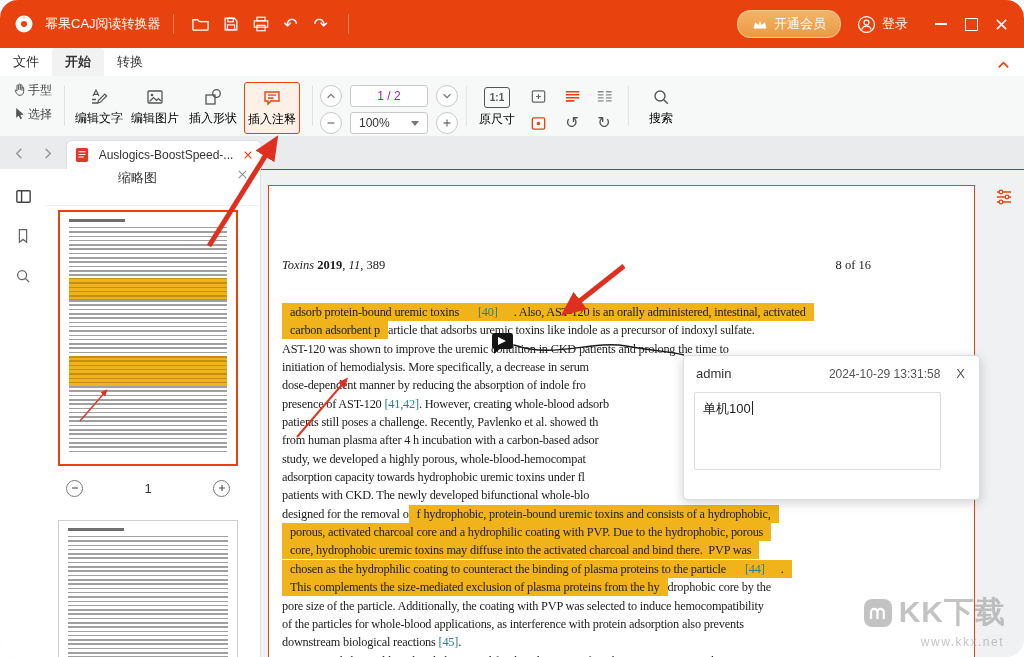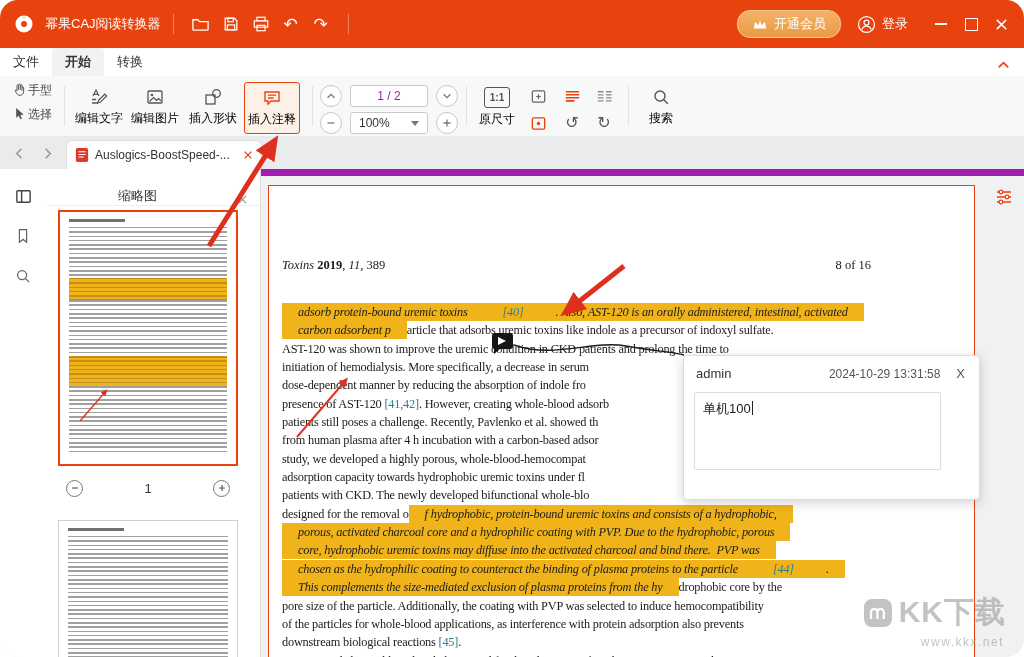--- a/index.html
+++ b/index.html
@@ -36,31 +36,31 @@
   .circle-btn{position:absolute;width:22px;height:22px;border:1px solid #c9c9c9;border-radius:50%;background:#fff;display:flex;align-items:center;justify-content:center;cursor:pointer;box-sizing:border-box;}
   .page-box{position:absolute;width:78px;height:22px;border:1px solid #c9c9c9;border-radius:3px;background:#fff;box-sizing:border-box;
             font-size:12px;color:#a21caf;display:flex;align-items:center;justify-content:center;cursor:text;}
   .zoom-box{position:absolute;width:78px;height:22px;border:1px solid #c9c9c9;border-radius:3px;background:#fff;box-sizing:border-box;
             font-size:12px;color:#333;display:flex;align-items:center;padding:0 8px;cursor:pointer;}
   .zoom-box .caret{margin-left:auto;width:0;height:0;border-left:4px solid transparent;border-right:4px solid transparent;border-top:5px solid #777;}
   .onebox{width:24px;height:19px;border:1.5px solid #555;border-radius:3px;font-size:10px;font-weight:bold;color:#555;display:flex;align-items:center;justify-content:center;}
   .small-ic{position:absolute;width:22px;height:22px;display:flex;align-items:center;justify-content:center;cursor:pointer;}
   .rot{font-size:16px;color:#555;line-height:1;}
   
-  .tabbar{position:absolute;left:0;top:136px;width:1024px;height:33px;background:#e9ebec;border-bottom:7px solid #a21caf;}
+  .tabbar{position:absolute;left:0;top:136px;width:1024px;height:33px;background:#e9ebec;border-bottom:1px solid #a21caf;text-align:center;}
   .nav-arrow{position:absolute;top:8px;width:18px;height:18px;display:flex;align-items:center;justify-content:center;cursor:pointer;}
   .doc-tab{position:absolute;left:66px;top:4px;width:196px;height:29px;background:#fff;border:1px solid #ddd;border-bottom:none;
            border-radius:6px 6px 0 0;display:flex;align-items:center;gap:6px;padding:0 8px;box-sizing:border-box;cursor:pointer;}
   .doc-tab-title{font-size:12px;color:#333;white-space:nowrap;overflow:hidden;flex:1;}
   
   .left-strip{position:absolute;left:0;top:169px;width:46px;height:488px;background:#fff;border-right:1px solid #e5e5e5;}
   .strip-ic{position:absolute;left:12px;width:22px;height:22px;display:flex;align-items:center;justify-content:center;cursor:pointer;}
   
   .thumb-panel{position:absolute;left:46px;top:169px;width:214px;height:488px;background:#fff;border-right:1px solid #e0e0e0;}
-  .tp-head{position:absolute;left:0;top:0;width:100%;height:37px;border-bottom:1px solid #efefef;display:flex;align-items:flex-end;box-sizing:border-box;}
+  .tp-head{position:absolute;left:0;top:0;width:100%;height:37px;border-bottom:1px solid #efefef;display:flex;align-items:flex-start;box-sizing:border-box;}
   .tp-title{font-size:13px;color:#333;margin-left:72px;}
   .tp-close{margin-left:auto;margin-right:12px;cursor:pointer;display:flex;}
   .thumb{position:absolute;left:12px;width:180px;background:#fff;box-sizing:border-box;cursor:pointer;}
   .thumb.selected{top:41px;height:256px;border:2px solid #e8430f;}
   .thumb.plain{top:351px;height:240px;border:1px solid #cfcfcf;}
   .t-head{position:absolute;top:7px;left:9px;width:56px;height:3px;background:#6f6f6f;}
   .t-text{position:absolute;left:9px;right:9px;top:15px;bottom:10px;opacity:.85;
           background-image:repeating-linear-gradient(to bottom,#8f8f8f 0 1.5px,transparent 1.5px 4.3px);}
   .t-hl{position:absolute;left:9px;right:9px;background-color:#f0b41a;
         background-image:repeating-linear-gradient(to bottom,#c78f12 0 1.5px,transparent 1.5px 4.3px);}
@@ -71,21 +71,21 @@
   .ctrl-num{flex:1;text-align:center;font-size:13px;color:#333;}
   .thumb-ctrl .ctrl-circle:first-child{margin-left:8px;}
   .thumb-ctrl .ctrl-circle:last-child{margin-right:8px;}
   
   .page{position:absolute;left:268px;top:185px;width:707px;height:600px;background:#fff;border:1px solid #e8430f;box-sizing:border-box;}
   .page-head{position:absolute;left:13px;top:72px;width:589px;display:flex;justify-content:space-between;
              font-family:"Liberation Serif","DejaVu Serif",serif;font-size:12.5px;color:#1c1c1c;}
   .doc-lines{position:absolute;left:13px;top:117px;width:600px;font-family:"Liberation Serif","DejaVu Serif",serif;
              font-size:12.3px;letter-spacing:-0.2px;color:#1c1c1c;}
   .doc-line{height:18.35px;line-height:18.35px;white-space:pre;}
-  .doc-line .hl{background:#f0b41a;padding:2px 16px;font-style:italic;}
+  .doc-line .hl{background:#f0b41a;padding:2px 8px;}
   .doc-line .ref{color:#2f7d8c;}
   
   .speech-ic{position:absolute;left:492px;top:333px;width:21px;height:16px;background:#151515;border-radius:3px;z-index:45;}
   .speech-ic:before{content:"";position:absolute;left:6px;top:4px;width:0;height:0;border-top:4px solid transparent;border-bottom:4px solid transparent;border-left:8px solid #fff;}
   .speech-ic:after{content:"";position:absolute;left:2px;bottom:-5px;width:0;height:0;border-top:6px solid #151515;border-right:7px solid transparent;}
   .note-popup{position:absolute;left:683px;top:355px;width:297px;height:145px;background:#fff;border:1px solid #ddd;border-radius:4px;
               box-shadow:0 3px 12px rgba(0,0,0,.18);z-index:50;box-sizing:border-box;}
   .np-head{display:flex;align-items:center;padding:10px 14px 4px 12px;}
   .np-author{font-size:13px;color:#333;}
   .np-time{margin-left:auto;margin-right:16px;font-size:12px;color:#555;}

